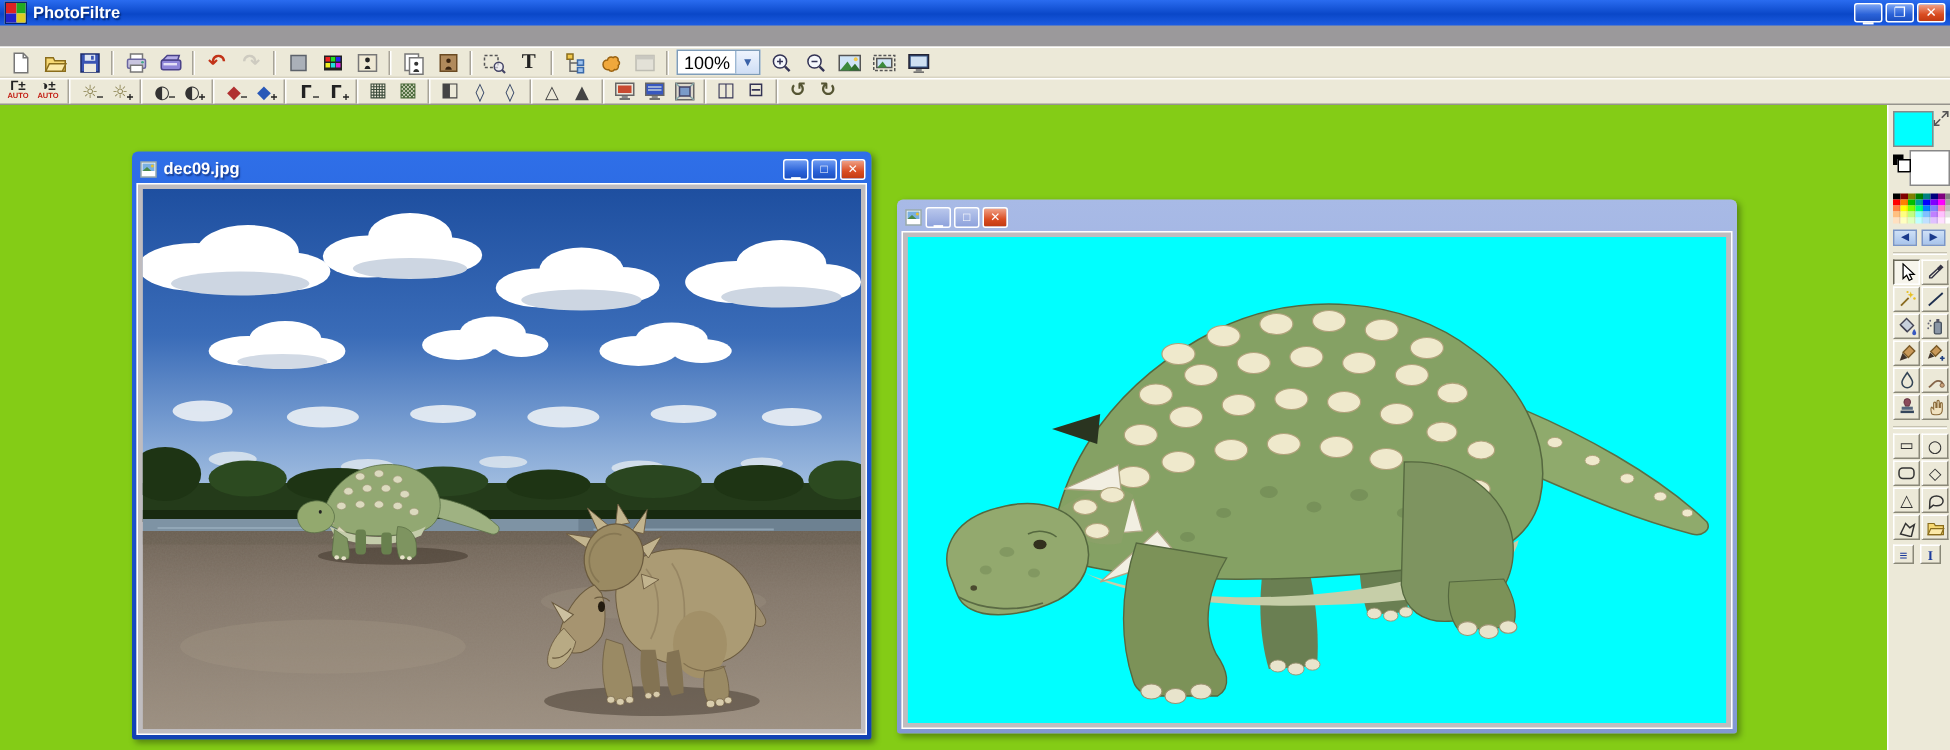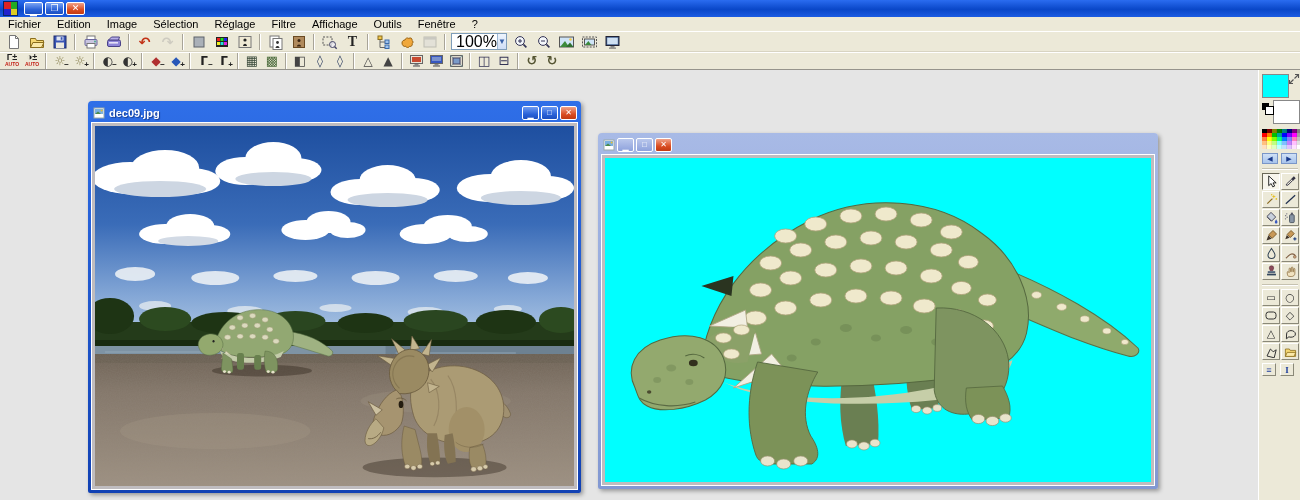--- a/index.html
+++ b/index.html
@@ -31,26 +31,26 @@
   .tb2 .tb{width:20px;height:16px;}
   .sp{width:0;height:16px;border-left:1px solid #a8a498;border-right:1px solid #fff;margin:0 3px;flex:none;}
   .g{font-family:"DejaVu Sans",sans-serif;font-size:12px;line-height:12px;}
   .dis{opacity:.45;filter:grayscale(.8);}
   .badge{position:absolute;right:1px;bottom:0;font-size:8px;font-weight:bold;line-height:8px;color:#222;}
   .autoic{display:flex;flex-direction:column;align-items:center;line-height:7px;}
   .autoic .top{font-size:9px;font-weight:bold;color:#222;}
   .autoic .al{font-size:5px;font-weight:bold;color:#c21d12;letter-spacing:0;}
   .combo{width:56px;height:17px;background:#fff;border:1px solid #7F9DB9;display:flex;align-items:center;
     margin:0 2px;flex:none;box-sizing:border-box;}
-  .combo .val{flex:1;padding-left:4px;font-size:16px;}
+  .combo .val{flex:1;padding-left:4px;font-size:12px;}
   .combo .btn{width:15px;height:100%;background:linear-gradient(180deg,#eef4fd,#cfdef5);
     border-left:1px solid #9db8d4;display:flex;align-items:center;justify-content:center;
     color:#3a62a8;font-size:8px;}
   
-  .workspace{position:absolute;left:0;top:70px;right:42px;bottom:0;background:#e5e5e5;overflow:hidden;}
+  .workspace{position:absolute;left:0;top:70px;right:42px;bottom:0;background:#84cc16;overflow:hidden;}
   
   .win{position:absolute;border-radius:4px 4px 2px 2px;padding:3px;box-sizing:border-box;
     box-shadow:2px 2px 4px rgba(0,0,0,.35);display:flex;flex-direction:column;}
   .win.active{background:linear-gradient(180deg,#2f6fe8,#1141b4);}
   .win.inactive{background:linear-gradient(180deg,#a8bae6,#8298d2);}
   .win-tb{height:17px;display:flex;align-items:center;padding:0 1px 1px 2px;flex:none;}
   .win-title{color:#fff;font-weight:bold;font-size:11px;flex:1;margin-left:4px;
     text-shadow:1px 1px 1px rgba(10,30,90,.6);white-space:nowrap;}
   .inactive .win-title{color:#eef1fb;}
   .wb{width:17px;height:14px;margin-left:2px;border:1px solid #fff;border-radius:2px;
@@ -91,39 +91,28 @@
 
 <div class="app">
 
   <div class="titlebar">
     <span class="applogo">
       <span style="background:#d22"></span>
         <span style="background:#2a2"></span>
       <span style="background:#22c"></span>
         <span style="background:#dc2"></span>
     </span>
+    <span class="apptitle">PhotoFiltre</span>
     <span class="cb">
         <span style="margin-top:5px">▁</span>
       </span>
     <span class="cb">❐</span>
     <span class="cb cls">✕</span>
   </div>
 
-  <div class="menubar">
-      <span class="mi">Fichier</span>
-      <span class="mi">Edition</span>
-      <span class="mi">Image</span>
-      <span class="mi">Sélection</span>
-      <span class="mi">Réglage</span>
-      <span class="mi">Filtre</span>
-      <span class="mi">Affichage</span>
-      <span class="mi">Outils</span>
-      <span class="mi">Fenêtre</span>
-      <span class="mi">?</span>
-    </div>
 
   <div class="tbar tb1">
     <span class="tb">
       <svg width="16" height="16" viewBox="0 0 16 16">
           <path d="M3.5 1.5h6l3 3v10h-9z" fill="#fff" stroke="#777"></path>
           <path d="M9.5 1.5v3h3" fill="none" stroke="#777"></path>
         </svg>
       </span>
     <span class="tb">
       <svg width="16" height="16" viewBox="0 0 16 16">

